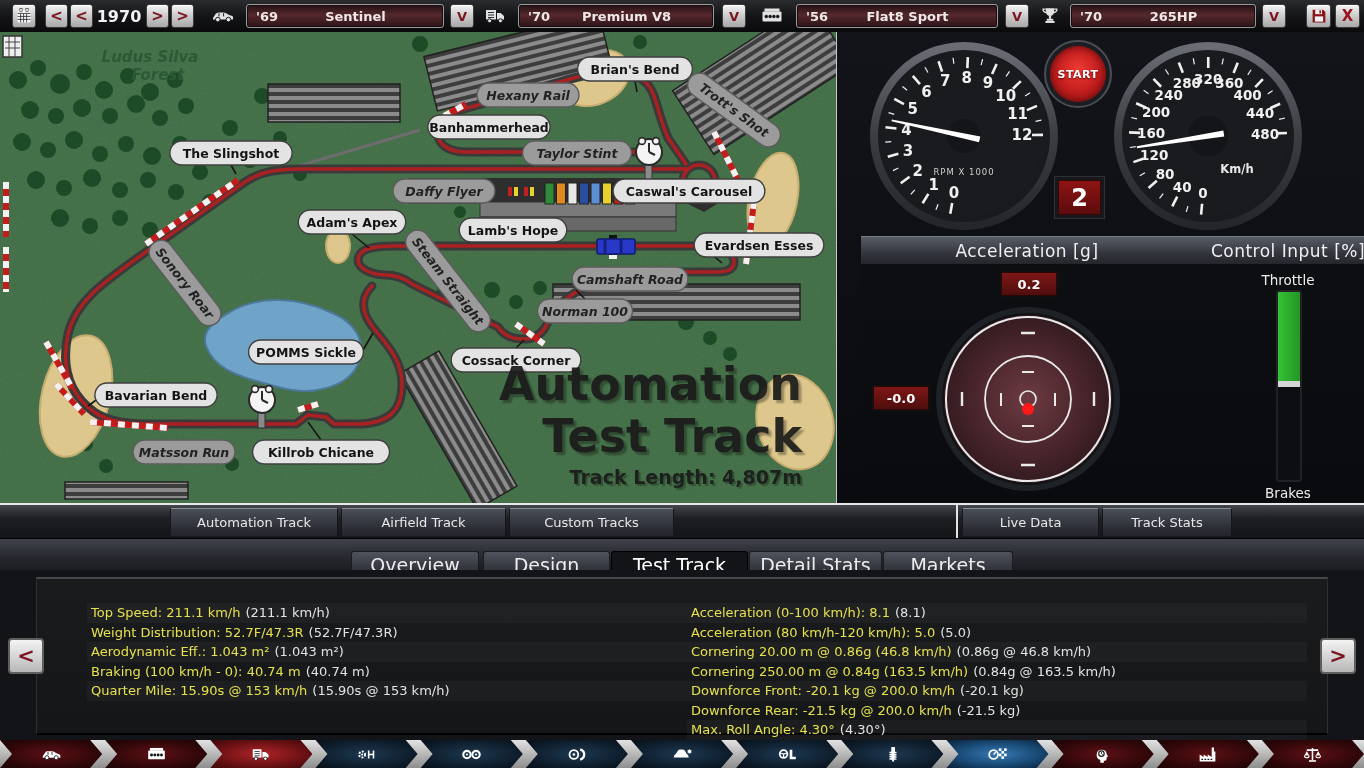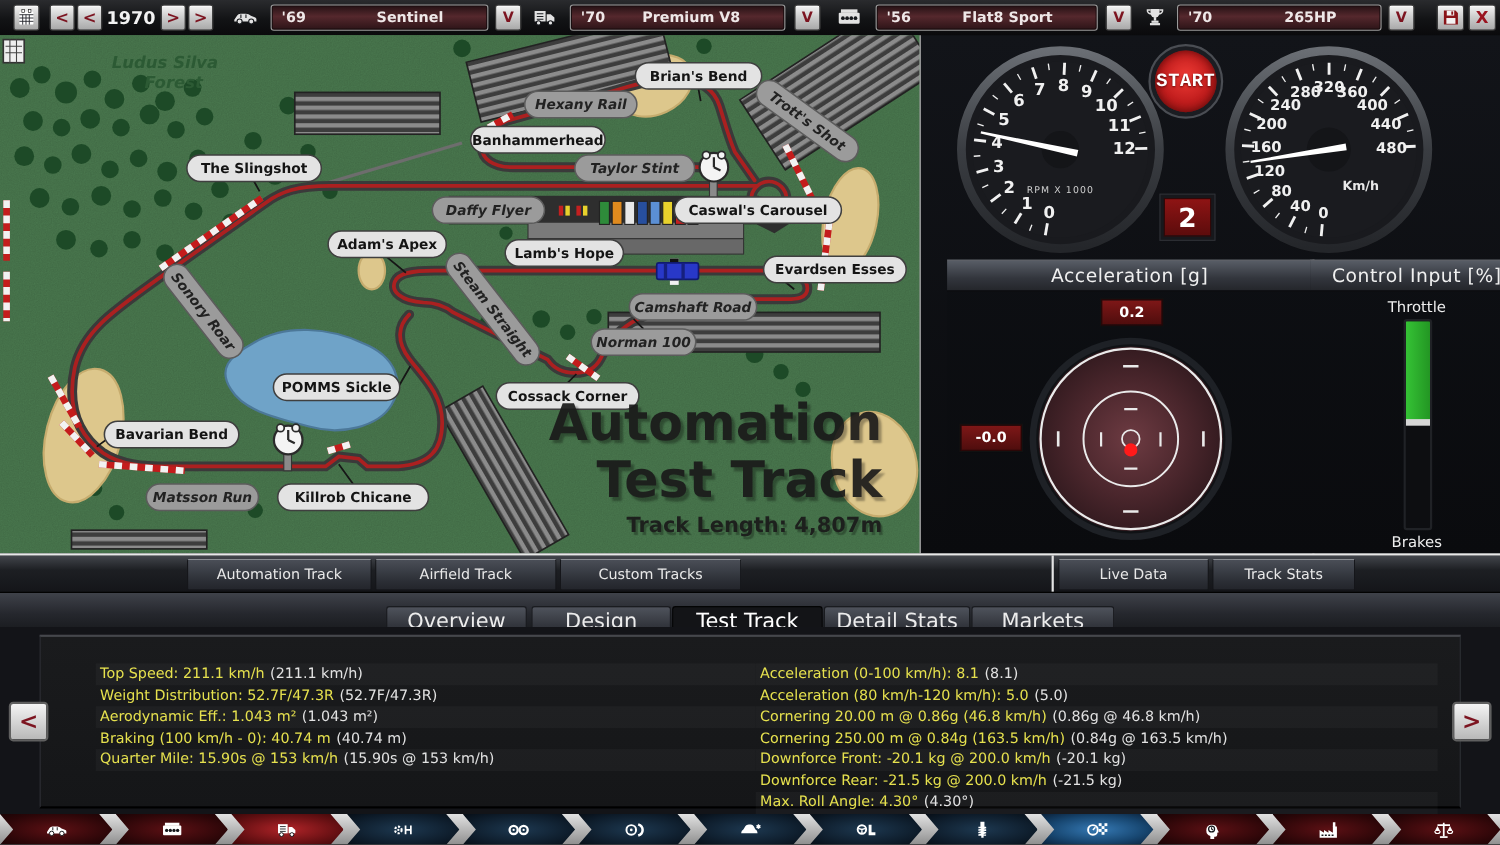--- a/index.html
+++ b/index.html
@@ -11,38 +11,38 @@
   .tb-abs{position:absolute;top:4px;height:24px;}
   .btn-silver{display:flex;align-items:center;justify-content:center;box-sizing:border-box;
      background:linear-gradient(#f4f4f4,#cfcfcf 45%,#a8a8a8);border:1px solid #3c3c3c;border-radius:3px;
      color:#7c1420;font-weight:bold;cursor:pointer;box-shadow:inset 0 1px 0 #fff;}
   .btn-silver svg{display:block;}
   .year{color:#f2f2f2;font-size:16px;font-weight:bold;display:flex;align-items:center;justify-content:center;}
   .dd{box-sizing:border-box;border:1px solid #9a9a9a;border-radius:3px;box-shadow:inset 0 0 0 1px #1a0d0f;
       background:linear-gradient(#241114,#55282d 45%,#2c1417);display:flex;align-items:center;
       color:#efe8e8;font-size:13px;font-weight:bold;cursor:pointer;}
   .dd .yr{width:52px;text-align:left;padding-left:9px;}
-  .dd .nm{flex:1;text-align:right;padding-right:40px;}
+  .dd .nm{flex:1;text-align:center;padding-right:40px;}
   .tb-icon{color:#e2e2e2;display:flex;align-items:center;justify-content:center;}
   
   .map{position:absolute;left:0;top:32px;width:836px;height:471px;background:#4e7f53;}
   .map svg{display:block;}
   
   .rpanel{position:absolute;left:836px;top:32px;width:528px;height:471px;
           background:linear-gradient(#121419,#0a0b0e);border-left:1px solid #c9c9c9;box-sizing:border-box;}
   .gear-frame{position:absolute;left:217px;top:144px;width:49px;height:41px;background:#17181c;
       border:1px solid #2e3036;display:flex;align-items:center;justify-content:center;}
   .gear-box{width:41px;height:33px;background:linear-gradient(#8e1414,#5c0c0c);border:1px solid #320707;
       color:#fff;font-size:24px;font-weight:bold;display:flex;align-items:center;justify-content:center;}
   .startb{position:absolute;left:207px;top:8px;width:68px;height:68px;border-radius:50%;
       background:#1b1d22;border:2px solid #4a4d53;box-sizing:border-box;display:flex;align-items:center;justify-content:center;cursor:pointer;}
   .startb .inner{width:56px;height:56px;border-radius:50%;
       background:radial-gradient(circle at 50% 42%,#ee3a34 0%,#c01d1d 55%,#8c1212 100%);
       box-shadow:inset 0 0 9px #5c0a0a;display:flex;align-items:center;justify-content:center;
-      color:#fff;font-size:17px;font-weight:bold;letter-spacing:.5px;text-shadow:0 1px 2px #5a0808;font-family:Liberation Mono, monospace;}
+      color:#fff;font-size:11px;font-weight:bold;letter-spacing:.5px;text-shadow:0 1px 2px #5a0808;}
   .sect{position:absolute;top:204px;height:267px;box-sizing:border-box;background:linear-gradient(#0d0f13,#0a0b0e);}
   .sect-accel{left:0;width:334px;border-right:2px solid #cfcfcf;margin-left:24px;}
   .sect-ctrl{left:334px;width:194px;margin-left:20px;}
   .sect-head{height:27px;background:linear-gradient(#585d66,#32353c 60%,#24262b);
       border-top:1px solid #777a80;border-bottom:1px solid #0c0d0f;
       color:#f0f0f0;font-size:17px;display:flex;align-items:center;justify-content:center;letter-spacing:.5px;}
   .badge{position:absolute;width:54px;height:22px;background:linear-gradient(#7e1717,#4f0d0d);
       border:1px solid #2a0707;box-shadow:0 0 0 1px #111;color:#fff;font-size:13px;font-weight:bold;
       display:flex;align-items:center;justify-content:center;}
   .ctrl-label{position:absolute;width:100%;text-align:center;color:#eee;font-size:13.5px;}

